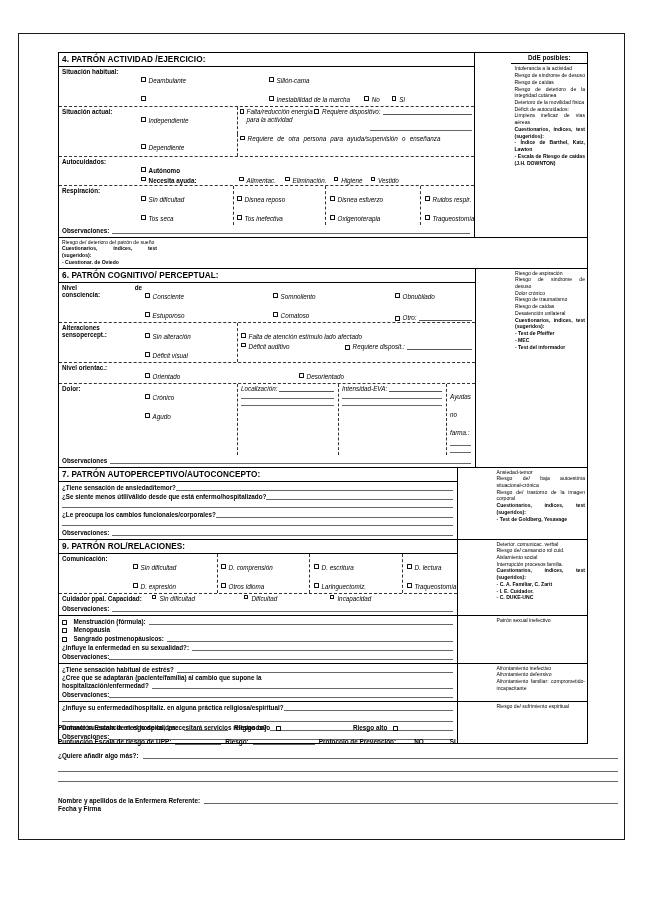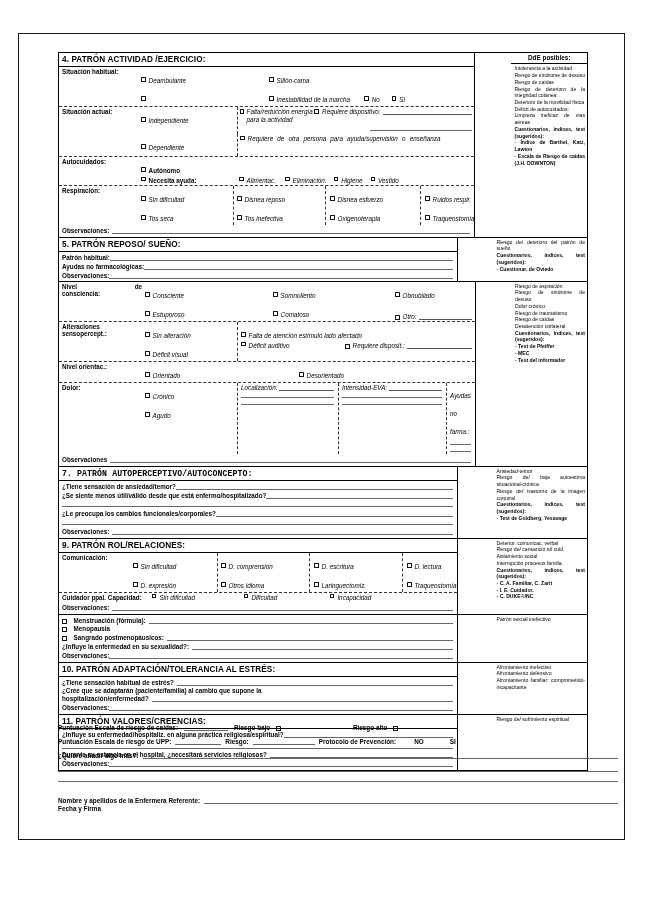--- a/index.html
+++ b/index.html
@@ -231,44 +231,30 @@
       <div>Deterioro de la movilidad física</div>
       <div>Déficit de autocuidados:</div>
       <div>Limpieza ineficaz de vías aéreas</div>
       <div style="font-weight:bold;">Cuestionarios, índices, test (sugeridos):</div>
       <div style="font-weight:bold;">- Índice de Barthel, Katz, Lawton</div>
       <div style="font-weight:bold;">- Escala de Riesgo de caídas (J.H. DOWNTON)</div>
     </div>
   </div>
 
   <div class="row" style="border-top:1.4px solid #000;">
-    <div class="left">
-      <div class="sect-head first" style="border-bottom:1.4px solid #000;">5. PATRÓN REPOSO/ SUEÑO:</div>
-      <div class="qline">
-        <span class="q">Patrón habitual:</span>
-        <span class="rule"></span>
-      </div>
-      <div class="qline">
-        <span class="q">Ayudas no farmacológicas:</span>
-        <span class="rule"></span>
-      </div>
-      <div class="qline" style="padding-bottom:2px;">
-        <span class="q">Observaciones:</span>
-        <span class="rule"></span>
-      </div>
-    </div>
     <div class="right">
       <div>Riesgo de/ deterioro del patrón de sueño</div>
       <div style="font-weight:bold;">Cuestionarios, índices, test (sugeridos):</div>
       <div style="font-weight:bold;">-        Cuestionar. de Oviedo</div>
     </div>
   </div>
 
   <div class="row" style="border-top:1.4px solid #000;">
     <div class="left">
+      <div class="sect-head first" style="border-bottom:1.4px solid #000;">6. PATRÓN COGNITIVO/ PERCEPTUAL:</div>
 
       <div class="blockrow dash-b">
         <div class="lbl lbl-spread" style="width:86px;padding-right:3px;flex-direction:column;">
           <div style="display:flex;justify-content:space-between;width:100%;">
             <span>Nivel</span>
             <span>de</span>
           </div>
           <div>consciencia:</div>
         </div>
         <div style="flex:1;padding:1px 3px 1px 0;">
@@ -404,21 +390,21 @@
       <div> </div>
       <div style="font-weight:bold;">Cuestionarios, índices, test (sugeridos):</div>
       <div style="font-weight:bold;">-        Test de Pfeiffer</div>
       <div style="font-weight:bold;">-        MEC</div>
       <div style="font-weight:bold;">-        Test del informador</div>
     </div>
   </div>
 
   <div class="row" style="border-top:1.4px solid #000;">
     <div class="left">
-      <div class="sect-head first" style="border-bottom:1.4px solid #000;font-family:Liberation Mono, monospace;">7. PATRÓN  AUTOPERCEPTIVO/AUTOCONCEPTO:</div>
+      <div class="sect-head first" style="border-bottom:1.4px solid #000;">7. PATRÓN  AUTOPERCEPTIVO/AUTOCONCEPTO:</div>
       <div class="qline">
         <span class="q">¿Tiene sensación de ansiedad/temor?</span>
         <span class="rule"></span>
       </div>
       <div class="qline">
         <span class="q">¿Se siente menos útil/válido desde que está enfermo/hospitalizado?</span>
         <span class="rule"></span>
       </div>
       <div style="height:7px;border-bottom:1px solid #666;margin:0 4px 0 3px;"></div>
       <div class="qline" style="padding-top:2px;">
@@ -545,21 +531,20 @@
         <span class="rule"></span>
       </div>
     </div>
     <div class="right">
       <div>Patrón sexual inefectivo</div>
     </div>
   </div>
 
   <div class="row" style="border-top:1.4px solid #000;">
     <div class="left">
-      <div class="sect-head first" style="border-bottom:1.4px solid #000;">10. PATRÓN ADAPTACIÓN/TOLERANCIA AL ESTRÉS:</div>
       <div class="qline">
         <span class="q">¿Tiene sensación habitual de estrés?</span>
         <span class="rule" style="margin-left:3px;"></span>
       </div>
       <div style="padding:1px 4px 0 3px;">
         <div class="q" style="white-space:normal;">¿Cree    que    se    adaptarán    (paciente/familia)    al    cambio    que    supone    la</div>
       </div>
       <div class="qline" style="padding-top:0;">
         <span class="q">hospitalización/enfermedad?</span>
         <span class="rule" style="margin-left:3px;"></span>
@@ -571,21 +556,20 @@
     </div>
     <div class="right">
       <div>Afrontamiento inefectivo</div>
       <div>Afrontamiento defensivo</div>
       <div>Afrontamiento familiar: comprometido-incapacitante</div>
     </div>
   </div>
 
   <div class="row" style="border-top:1.4px solid #000;border-bottom:1.4px solid #000;">
     <div class="left">
-      <div class="sect-head first" style="border-bottom:1.4px solid #000;">11. PATRÓN VALORES/CREENCIAS:</div>
       <div class="qline">
         <span class="q">¿Influye su enfermedad/hospitaliz. en alguna  práctica religiosa/espiritual?</span>
         <span class="rule"></span>
       </div>
       <div style="height:8px;border-bottom:1px solid #666;margin:2px 4px 0 3px;"></div>
       <div class="qline" style="padding-top:1px;">
         <span class="q">Durante su estancia en el hospital, ¿necesitará servicios religiosos?</span>
         <span class="rule" style="margin-left:3px;"></span>
       </div>
       <div class="qline" style="padding-bottom:3px;">

